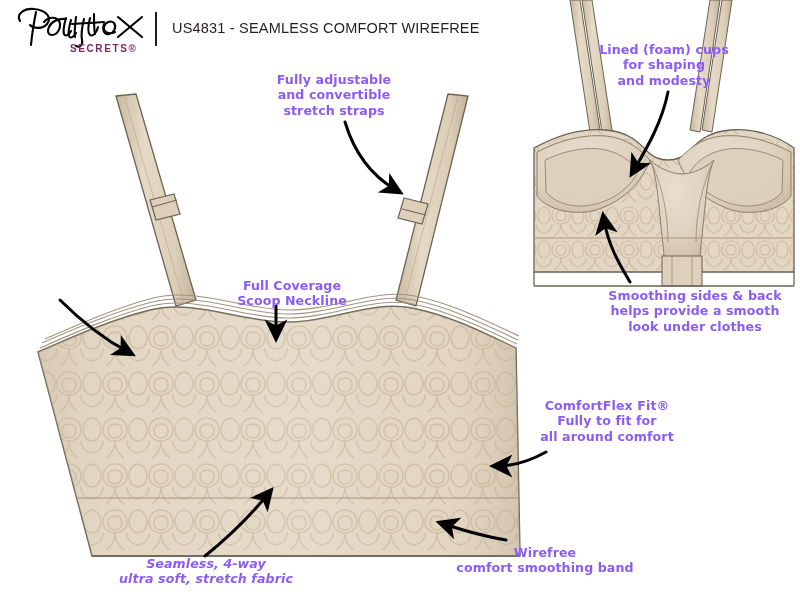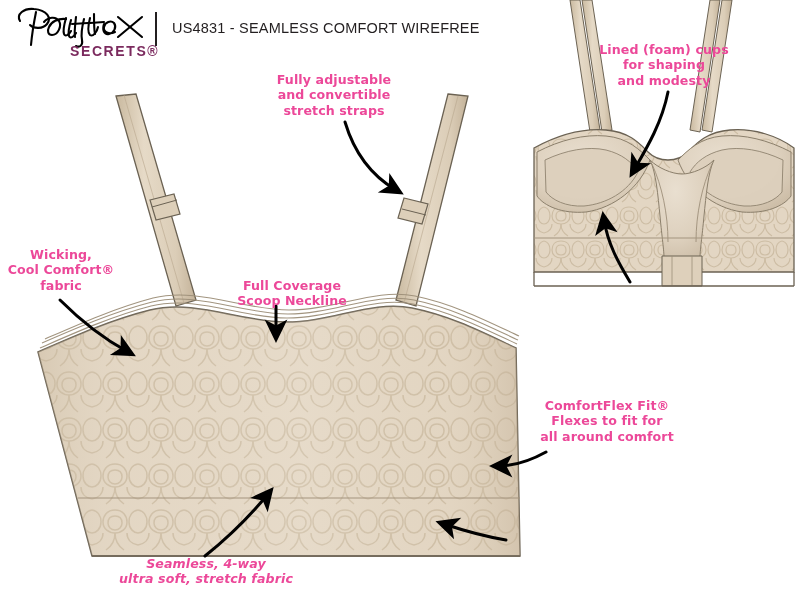--- a/index.html
+++ b/index.html
@@ -41,21 +41,21 @@
     position: absolute;
     left: 0; top: 0;
     width: 136px;
     height: 46px;
   }
   .logo-secrets {
     position: absolute;
     left: 56px;
     top: 39px;
     font-family: "Liberation Sans", sans-serif;
-    font-size: 14px;
+    font-size: 10px;
     font-weight: bold;
     letter-spacing: 1.6px;
     color: #7b2a5e;
     white-space: nowrap;
   }
   .header-divider {
     position: absolute;
     left: 155px;
     top: 12px;
     width: 2px;
@@ -74,21 +74,21 @@
     white-space: nowrap;
   }
 
   
   .callout {
     position: absolute;
     font-family: "DejaVu Sans", sans-serif;
     font-size: 12.6px;
     font-weight: bold;
     line-height: 1.22;
-    color: #ec4899;
+    color: #8b5cf6;
     white-space: pre-line;
     letter-spacing: 0.1px;
   }
   .callout.c-center { text-align: center; }
 
   
   #callout-straps      { left: 260px; top: 72px;  width: 148px; }
   #callout-wicking     { left: 6px;   top: 247px; width: 110px; }
   #callout-neckline    { left: 225px; top: 278px; width: 134px; }
   #callout-comfortflex { left: 522px; top: 398px; width: 170px; }
@@ -315,33 +315,35 @@
       <path d="M668 92 C 662 122 648 146 634 170" marker-end="url(#ah)"></path>
 
       <path d="M630 282 C 618 262 608 244 604 220" marker-end="url(#ah)"></path>
     </g>
   </svg>
 
   <div id="callout-straps" class="callout c-center">Fully adjustable
 and convertible
 stretch straps</div>
 
-  <div id="callout-wicking" class="callout c-center">Wicking,
-Cool Comfort®
-fabric</div>
 
   <div id="callout-neckline" class="callout c-center">Full Coverage
 Scoop Neckline</div>
 
   <div id="callout-comfortflex" class="callout c-center">ComfortFlex Fit®
-Flexes to fit for
+Fully to fit for
 all around comfort</div>
 
   <div id="callout-seamless" class="callout c-center">Seamless, 4-way
 ultra soft, stretch fabric</div>
 
+  <div id="callout-wirefree" class="callout c-center">Wirefree
+comfort smoothing band</div>
 
   <div id="callout-lined" class="callout c-center">Lined (foam) cups
 for shaping
 and modesty</div>
 
+  <div id="callout-smoothing" class="callout c-center">Smoothing sides &amp; back
+helps provide a smooth
+look under clothes</div>
 
 </div>
 
 </body></html>

